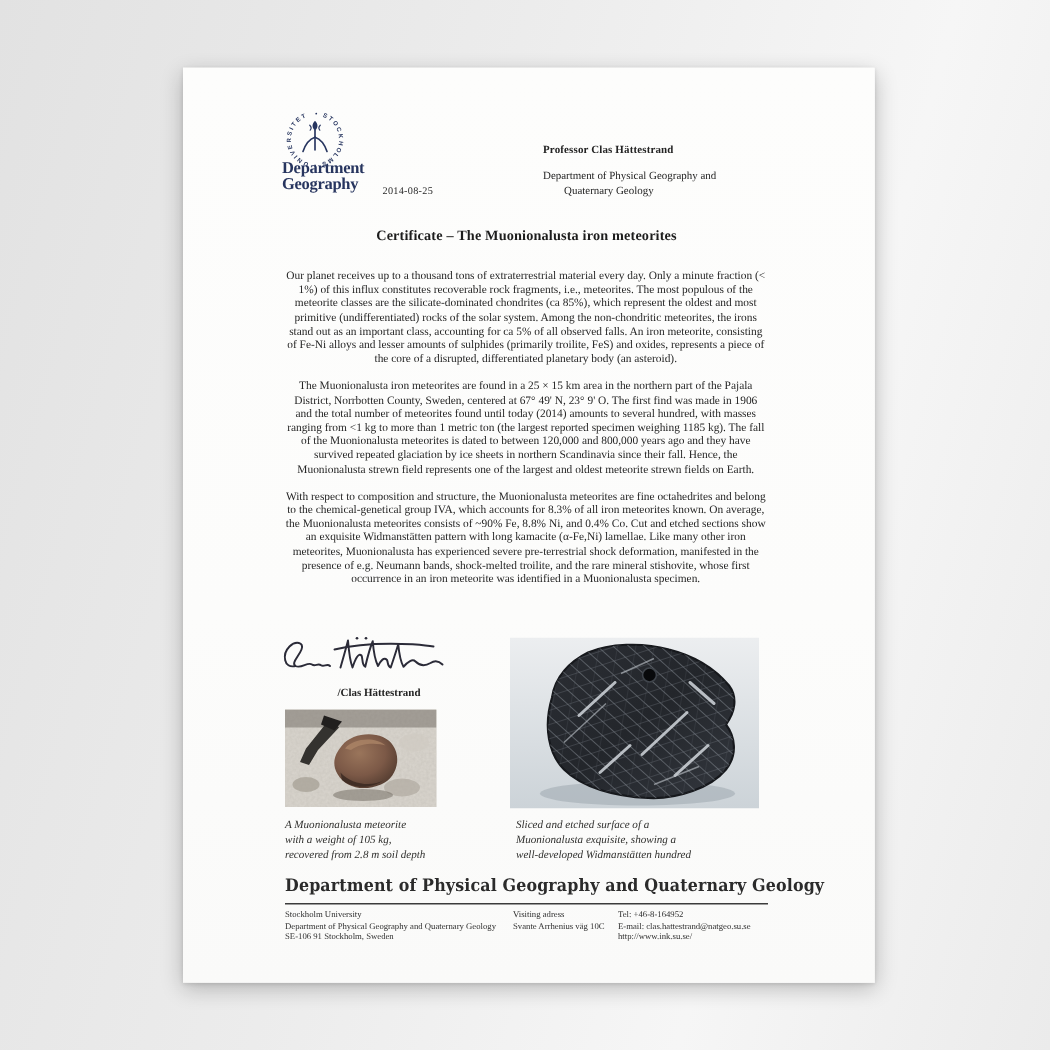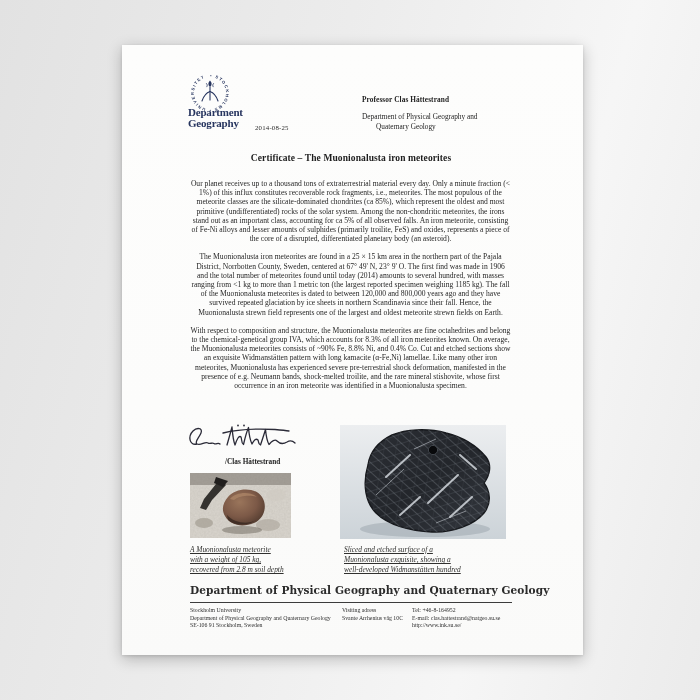--- a/index.html
+++ b/index.html
@@ -31,21 +31,21 @@
                font-size:9.5px; font-weight:bold; color:#1d1d1d; letter-spacing:.1px; }
   .bodytext { left:68px; top:134px; width:321px; font-size:7.6px;
               line-height:9.2px; color:#262626; }
   .bodytext p { margin-bottom:9px;text-align:center; }
 
   
   .sig { left:63px; top:375px; }
   .sig-name { left:67px; top:412px; font-size:7.3px; font-weight:bold; color:#232323;margin-left:36px; }
   .photo-left { left:68px; top:428px; width:101px; height:65px; }
   .photo-right { left:218px; top:380px; width:166px; height:114px; }
-  .caption { font-size:7.4px; font-style:italic; line-height:10.2px; color:#30302e;text-decoration:underline; }
+  .caption { font-size:7.4px; font-style:italic; line-height:10.2px; color:#30302e; }
   .cap-left { left:68px; top:500px; width:140px; }
   .cap-right { left:222px; top:500px; width:170px; }
 
   
   .foot-head { left:68px; top:538px; width:330px; font-size:11.5px; font-weight:bold;
                color:#2b2b2b; letter-spacing:.1px; font-family:"DejaVu Serif","Liberation Serif",serif;
                transform:scaleX(.92); transform-origin:left; white-space:nowrap; }
   .foot-rule { left:68px; top:557px; width:322px; height:1.4px; background:#3c3c3c; }
   .foot-col { top:562px; font-size:5.8px; line-height:7.6px; color:#2f2f2f; }
   .fc1 { left:68px;  width:150px; }

